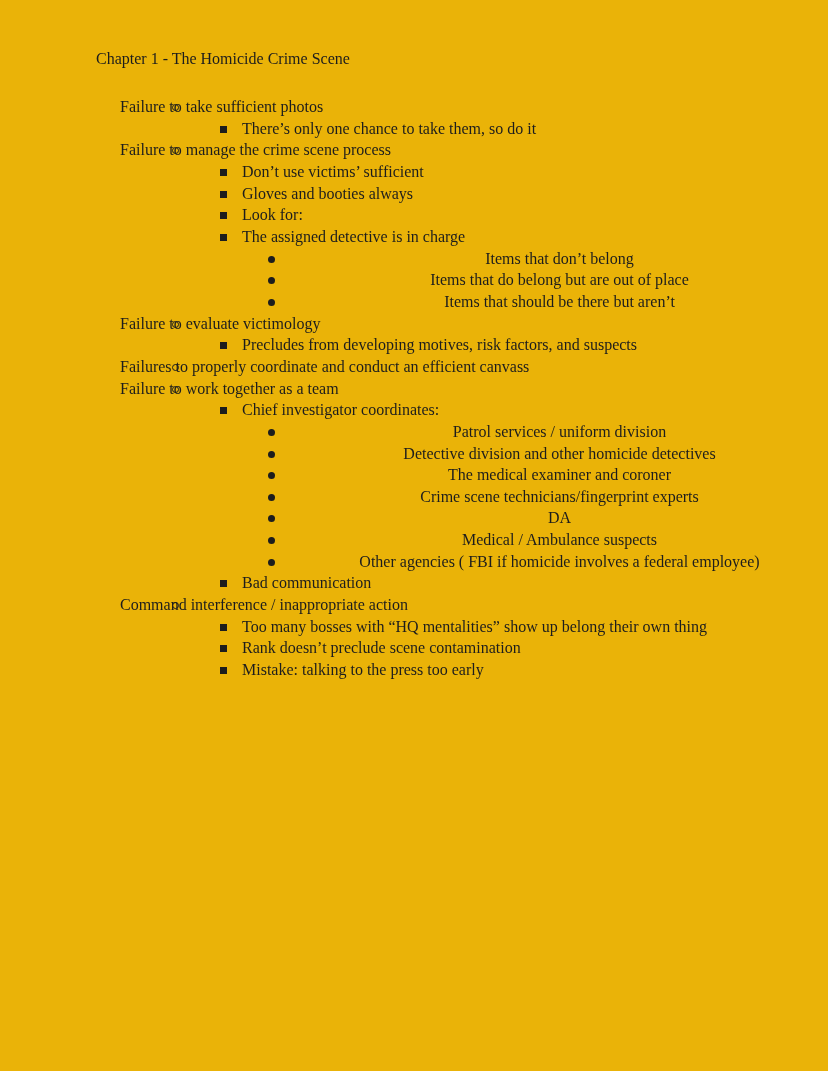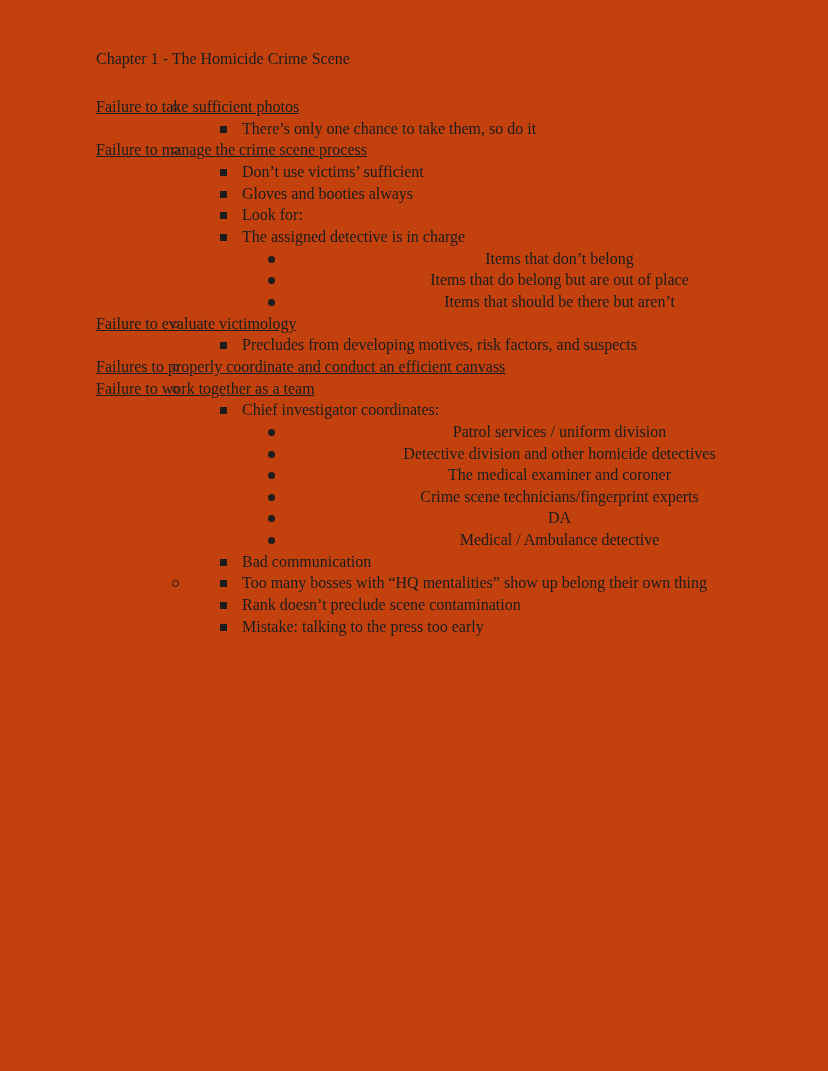--- a/index.html
+++ b/index.html
@@ -4,21 +4,21 @@
 <style>
   html, body {
     margin: 0;
     padding: 0;
     background: #ffffff;
   }
   .page {
     position: relative;
     width: 828px;
     height: 1071px;
-    background: #c2410c;
+    background: #eab308;
     font-family: "Liberation Serif", serif;
     color: #1d1d1d;
     overflow: hidden;
   }
   .doc-title {
     position: absolute;
     left: 96px;
     top: 48px;
     font-size: 16px;
     line-height: 21px;
@@ -29,21 +29,21 @@
     left: 0;
     top: 96px;
     width: 828px;
   }
   .line {
     position: relative;
     font-size: 16px;
     line-height: 21.65px;
     white-space: nowrap;
   }
-  .lvl2 { padding-left: 96px; text-decoration: underline; }
+  .lvl2 { padding-left: 120px; }
   .lvl3 { padding-left: 242px; }
   .lvl4 { padding-left: 291px; text-align: center; }
 
   .bullet {
     position: absolute;
     top: 8px;
     display: block;
   }
   .lvl2 .bullet { left: 172px; }
   .lvl3 .bullet { left: 220px; }
@@ -172,31 +172,36 @@
       <span class="item-text">Crime scene technicians/fingerprint experts</span>
     </div>
 
     <div class="line lvl4">
       <span class="bullet b-disc"></span>
       <span class="item-text">DA</span>
     </div>
 
     <div class="line lvl4">
       <span class="bullet b-disc"></span>
-      <span class="item-text">Medical / Ambulance detective</span>
-    </div>
-
+      <span class="item-text">Medical / Ambulance suspects</span>
+    </div>
+
+    <div class="line lvl4">
+      <span class="bullet b-disc"></span>
+      <span class="item-text">Other agencies ( FBI if homicide involves a federal employee)</span>
+    </div>
 
     <div class="line lvl3">
       <span class="bullet b-square"></span>
       <span class="item-text">Bad communication</span>
     </div>
 
     <div class="line lvl2">
       <span class="bullet b-circle"></span>
+      <span class="item-text">Command interference / inappropriate action</span>
     </div>
 
     <div class="line lvl3">
       <span class="bullet b-square"></span>
       <span class="item-text">Too many bosses with “HQ mentalities” show up belong their own thing</span>
     </div>
 
     <div class="line lvl3">
       <span class="bullet b-square"></span>
       <span class="item-text">Rank doesn’t preclude scene contamination</span>

